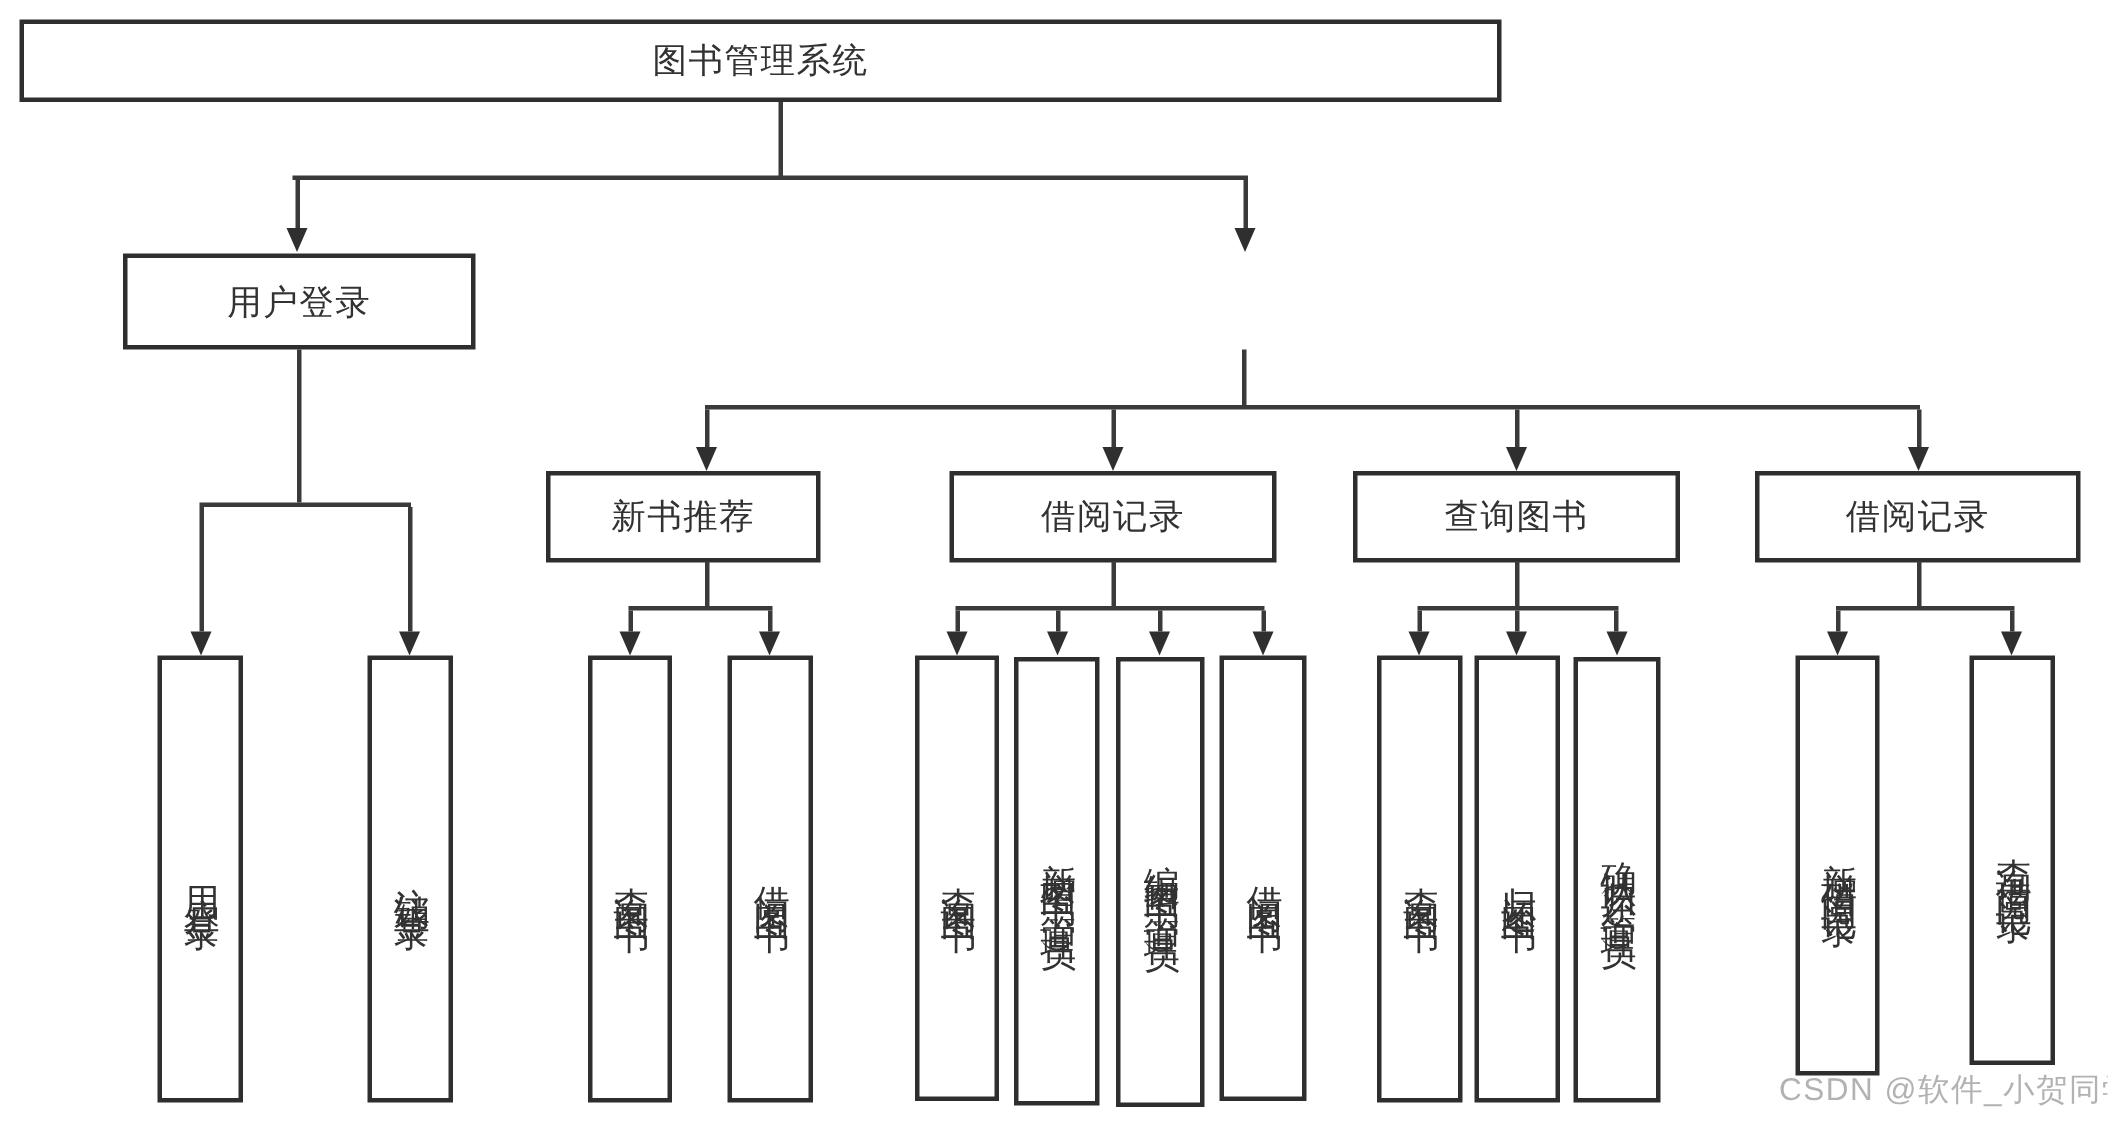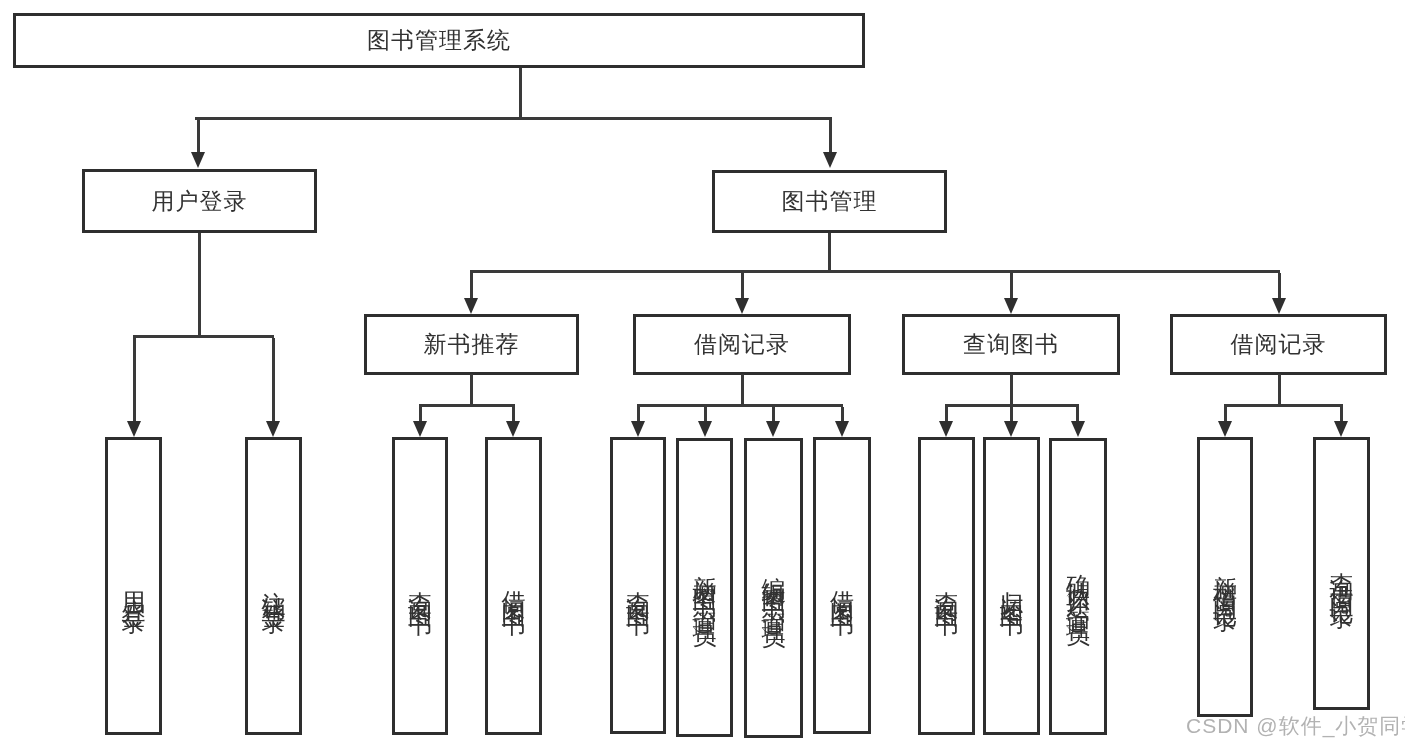--- a/index.html
+++ b/index.html
@@ -16,32 +16,29 @@
          border-right:7px solid transparent;border-top:16px solid #2f2f2f;}
   .watermark{position:absolute;left:1186px;top:712px;font-size:21px;color:#b2b2b2;
              letter-spacing:1px;white-space:nowrap;
              text-shadow:0 0 2px #ffffff,0 0 1px #ffffff;}
 </style>
 </head>
 <body>
 
 <div class="canvas">
 
-  <div class="box" style="left:13px;top:13px;width:852px;height:55px">
+  <div class="box" style="left:13px;top:13px;width:988px;height:55px">
     <span class="lbl">图书管理系统</span>
   </div>
 
   <div class="box" style="left:82px;top:169px;width:235px;height:64px">
     <span class="lbl">用户登录</span>
   </div>
-  <div class="box" style="left:712px;top:170px;width:235px;height:63px">
-    <span class="lbl">图书管理</span>
-  </div>
 
-  <div class="box" style="left:364px;top:314px;width:215px;height:61px">
+  <div class="box" style="left:364px;top:314px;width:183px;height:61px">
     <span class="lbl">新书推荐</span>
   </div>
   <div class="box" style="left:633px;top:314px;width:218px;height:61px">
     <span class="lbl">借阅记录</span>
   </div>
   <div class="box" style="left:902px;top:314px;width:218px;height:61px">
     <span class="lbl">查询图书</span>
   </div>
   <div class="box" style="left:1170px;top:314px;width:217px;height:61px">
     <span class="lbl">借阅记录</span>

